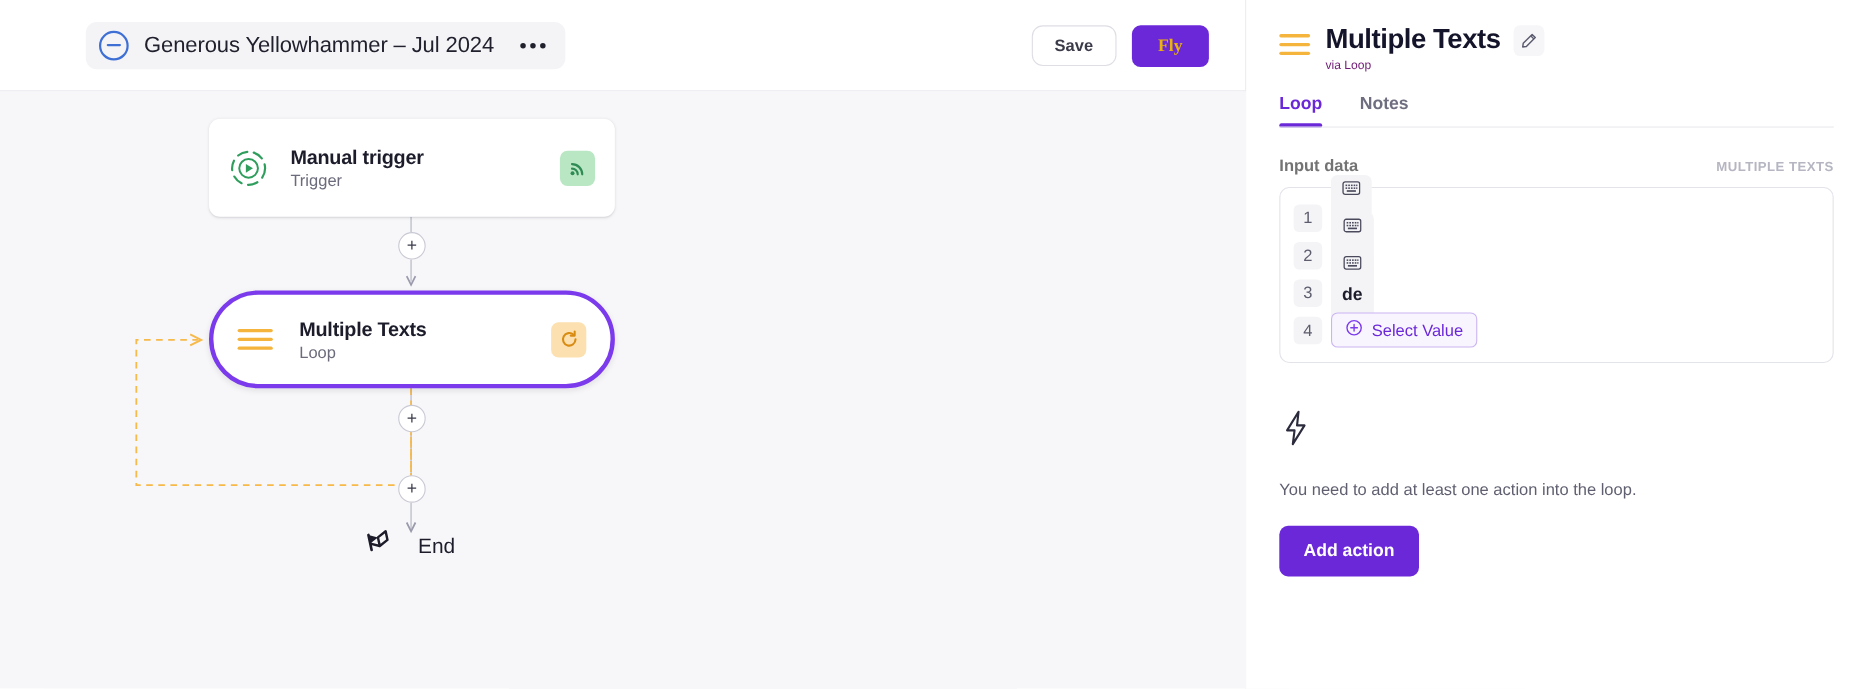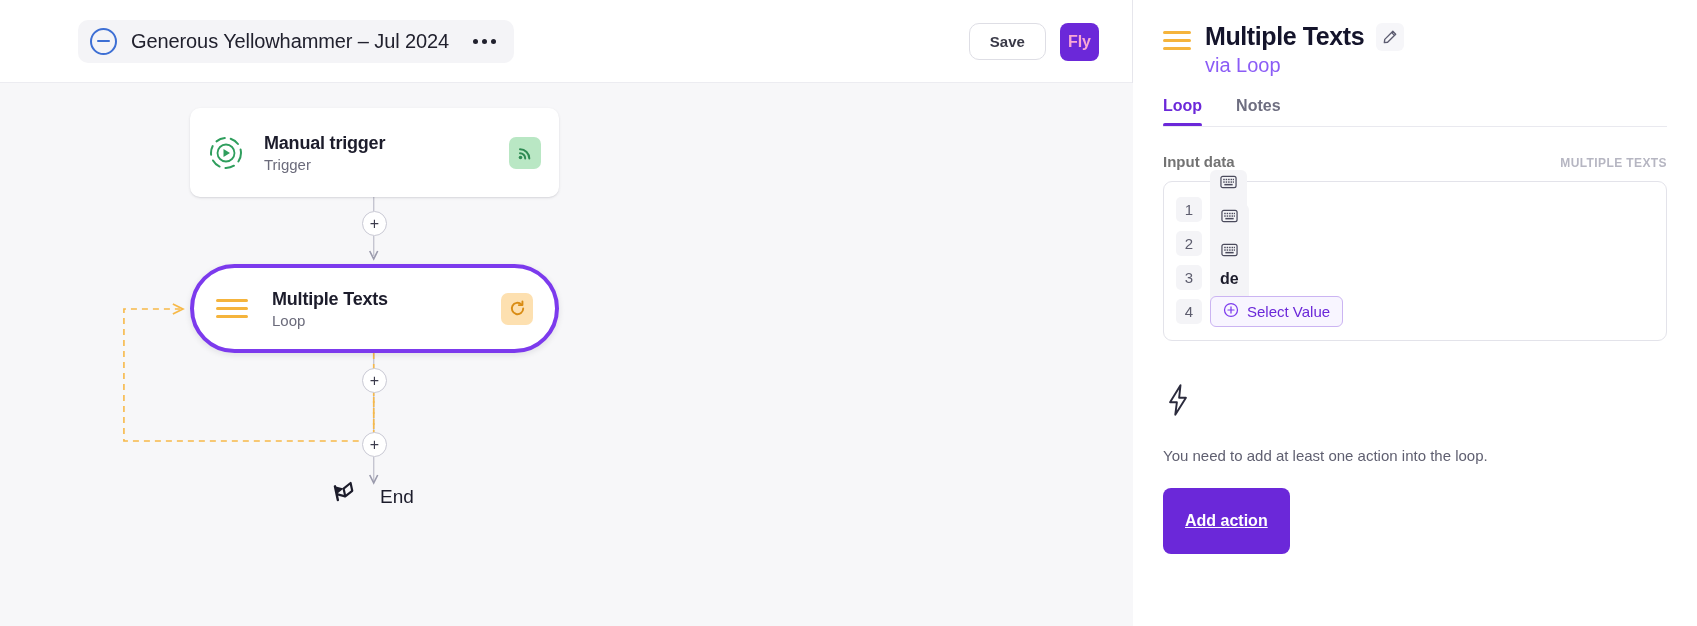--- a/index.html
+++ b/index.html
@@ -67,26 +67,26 @@
     font-size: 15px;
     font-weight: 700;
     color: #3a3a48;
     cursor: pointer;
     font-family: "Liberation Sans", sans-serif;
   }
   .btn-fly {
     background: #6b28d9;
     border: none;
     border-radius: 8px;
-    padding: 10px 8px;
+    padding: 10px 24px;
     font-size: 16px;
     font-weight: 700;
-    color: #f9a8d4;
+    color: #eab308;
     cursor: pointer;
-    font-family: Liberation Sans, sans-serif;
+    font-family: Liberation Serif, serif;
   }
 
   .canvas { position: relative; width: 100%; height: 543px; background: #f7f7f9; margin-left: 40px; }
   .canvas svg.wires { position: absolute; inset: 0; width: 100%; height: 100%; }
 
   .node {
     position: absolute;
     background: #ffffff;
     border-radius: 10px;
     box-shadow: 0 1px 3px rgba(20,20,40,.10), 0 1px 1px rgba(20,20,40,.05);
@@ -144,21 +144,21 @@
   .panel-ham { display: flex; flex-direction: column; gap: 5px; padding-top: 9px;}
   .panel-ham i { display:block; width: 28px; height: 3px; border-radius: 2px; background: #f5b43c; }
   .panel-title-wrap { display: flex; flex-direction: column; }
   .panel-title-row { display: flex; align-items: center; gap: 12px; }
   .panel-title { font-size: 25px; font-weight: 700; color: #14142b; letter-spacing: -.4px; }
   .pencil-btn {
     width: 28px; height: 28px; border-radius: 6px;
     display: flex; align-items: center; justify-content: center;
     background: #f6f6f9; cursor: pointer; border: none;
   }
-  .panel-sub { font-size: 20px; color: #8b5cf6; margin-top: 3px; margin-left: 0; }
+  .panel-sub { font-size: 11px; color: #701a75; margin-top: 3px; margin-left: 0; }
 
   .tabs { display: flex; gap: 34px; margin-top: 20px; position: relative; }
   .tab {
     font-size: 16px; font-weight: 700; color: #6e6e80;
     padding-bottom: 12px; cursor: pointer; position: relative;
   }
   .tab.active { color: #6b28d9; }
   .tab.active::after {
     content:""; position:absolute; left:0; right:0; bottom:0; height: 4px;
     background: #6b28d9; border-radius: 3px;
@@ -197,23 +197,22 @@
     border: 1px solid #cbb4f2; background: #f8f5ff;
     border-radius: 6px; padding: 5px 12px;
     color: #6b28d9; font-size: 15px; cursor: pointer;
   }
 
   .empty-block { margin-top: 42px; }
   .empty-msg { font-size: 15px; color: #5f5f70; margin-top: 26px; }
   .btn-add-action {
     margin-top: 24px;
     background: #6b28d9; color: #fff; border: none; border-radius: 8px;
-    padding: 24px 22px; font-size: 16px; font-weight: 700; cursor: pointer;
+    padding: 14px 22px; font-size: 16px; font-weight: 700; cursor: pointer;
     font-family: "Liberation Sans", sans-serif;
-    text-decoration: underline;
   }
 </style>
 </head>
 <body>
 
 <div class="app">
 
   <div class="left-pane">
 
     <div class="topbar">

